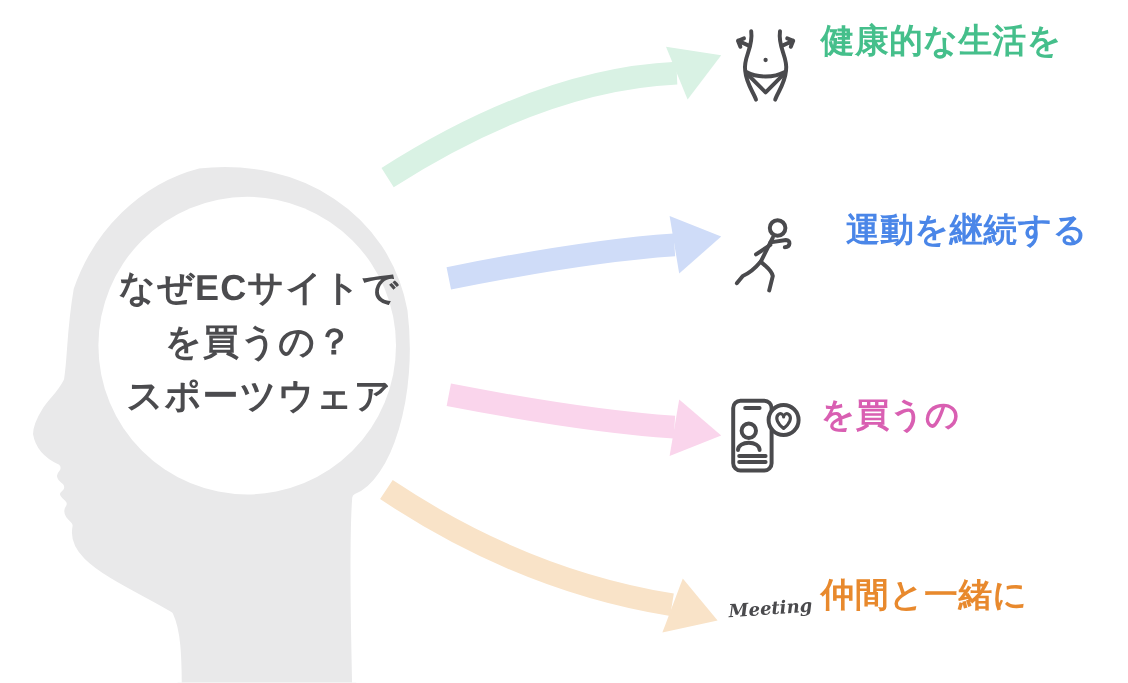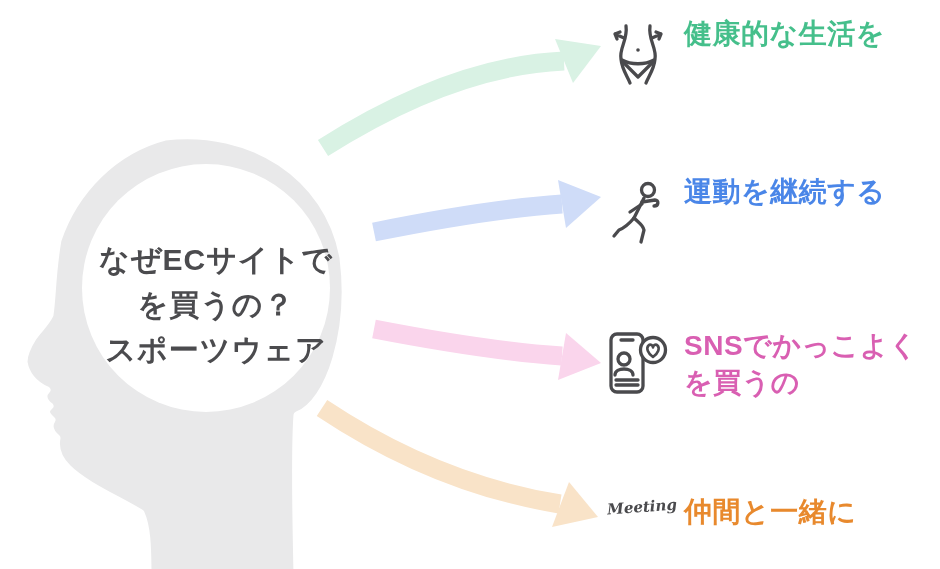--- a/index.html
+++ b/index.html
@@ -5,32 +5,31 @@
   html,body{margin:0;padding:0;background:#fff;}
   .stage{
     position:relative;width:940px;height:569px;overflow:hidden;background:#fff;
     font-family:"Liberation Sans","DejaVu Sans",sans-serif;
   }
   svg.layer{position:absolute;left:0;top:0;}
   .brain-text{
     position:absolute;left:76px;top:218px;width:280px;text-align:center;
     font-size:30px;line-height:45px;font-weight:bold;letter-spacing:1px;
     color:var(--brain-text,#4b4b4e);
-    margin-top:19px;
   }
   .brain-text span{display:block;}
   .reason-text{
     position:absolute;font-size:28px;line-height:37px;font-weight:bold;
     letter-spacing:.5px;white-space:nowrap;
   }
   .reason-text span{display:block;}
   .c-green{color:var(--green,#45bf8b);text-align:right;}
-  .c-blue{color:var(--blue,#4a86e8);}
+  .c-blue{color:var(--blue,#4a86e8);margin-left:21px;}
   .c-pink{color:var(--pink,#d95fb2);}
-  .c-orange{color:var(--orange,#e8892d);margin-top:16px;}
+  .c-orange{color:var(--orange,#e8892d);}
   .icon{position:absolute;}
   .icon-stroke{stroke:var(--icon-gray,#4a4a4d);fill:none;stroke-width:3.3;
     stroke-linecap:round;stroke-linejoin:round;}
   .script{
     position:absolute;left:604px;top:498px;width:76px;text-align:center;
     font-family:"DejaVu Serif","Liberation Serif",serif;font-style:italic;font-weight:bold;
     font-size:15px;color:var(--icon-gray,#4a4a4d);transform:rotate(-4deg);
   }
   .arrow-outline{stroke:#fff;stroke-width:29;fill:none;stroke-linecap:butt;}
   .arrow-body{fill:none;stroke-width:19;stroke-linecap:butt;}
@@ -121,21 +120,20 @@
       <rect x="4" y="6" width="32" height="58" rx="6"></rect>
       <path d="M14,12 L26,12"></path>
       <circle cx="17" cy="31" r="6"></circle>
       <path d="M8,47 C8,39 26,39 26,47"></path>
       <path d="M9,52 L31,52 M9,57 L31,57"></path>
     </g>
     <circle cx="46" cy="22" r="12.5" fill="#fff" style="stroke:var(--icon-gray,#4a4a4d)" stroke-width="3.3"></circle>
     <path d="M46,29 C40.5,25 39,20 41.5,17.5 C43.5,15.5 46,17.5 46,19.5 C46,17.5 48.5,15.5 50.5,17.5 C53,20 51.5,25 46,29 Z" fill="none" style="stroke:var(--icon-gray,#4a4a4d)" stroke-width="2.6" stroke-linejoin="round"></path>
   </svg>
   <div class="reason-text c-pink" style="left:684px;top:327px">
-    <span>SNSでかっこよく</span>
     <span>を買うの</span>
   </div>
 
   <span class="script">Meeting</span>
   <div class="reason-text c-orange" style="left:684px;top:477px">
     <span>仲間と一緒に</span>
   </div>
 
 </div>
 

